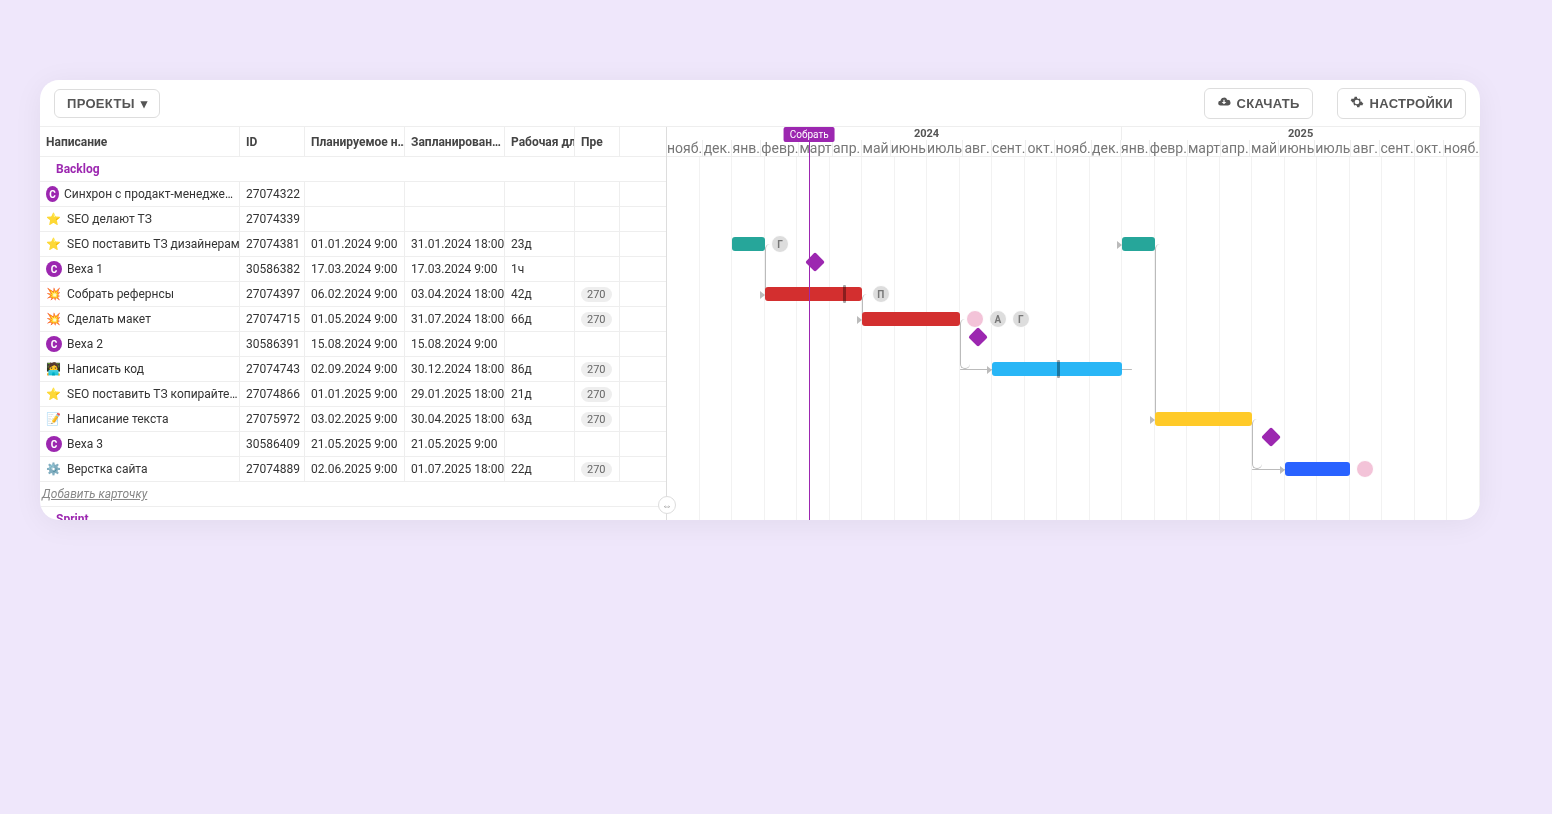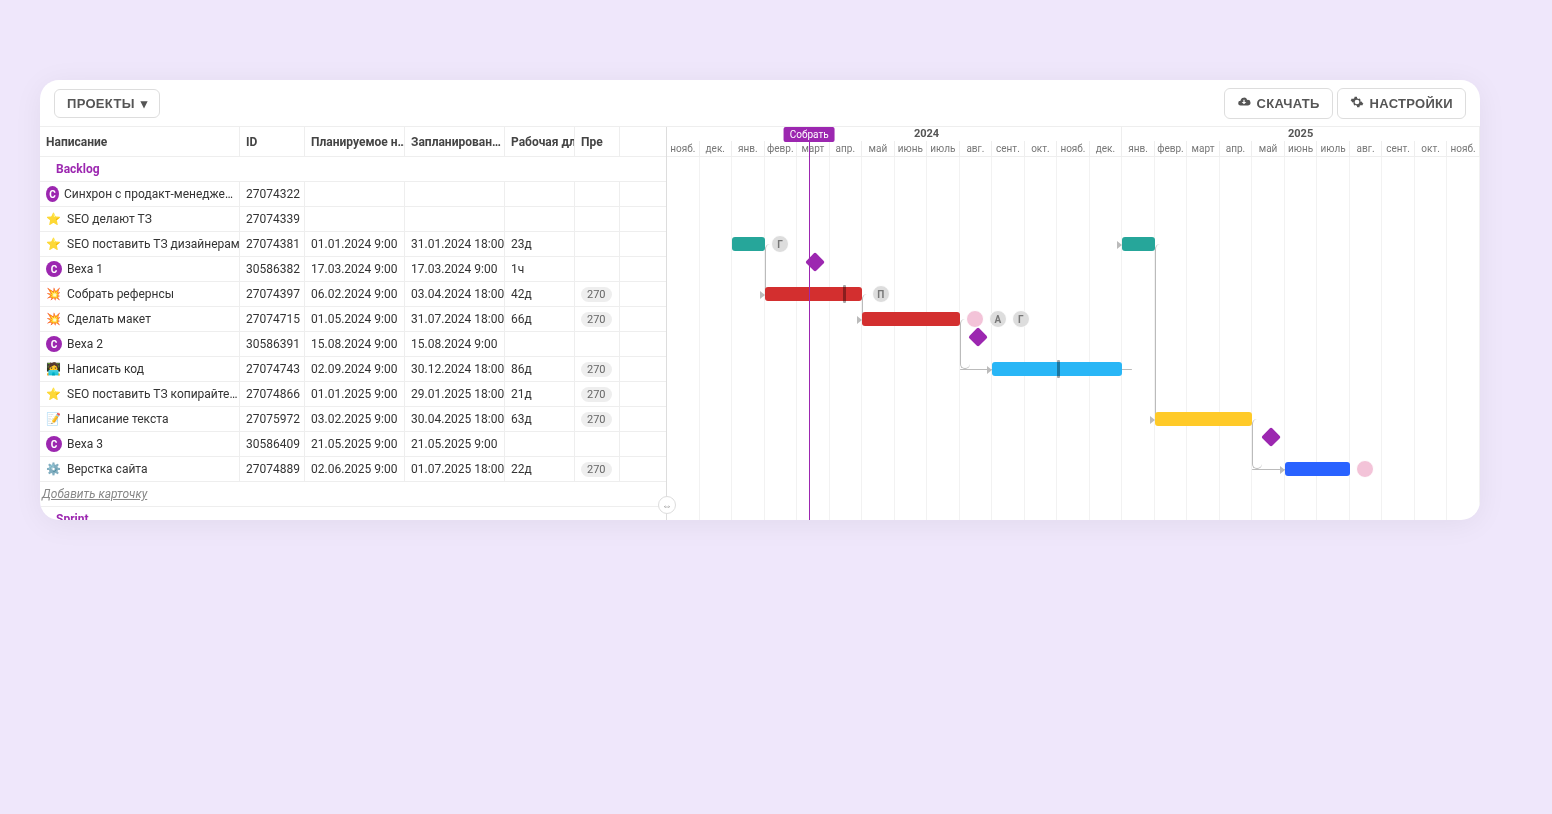--- a/index.html
+++ b/index.html
@@ -35,21 +35,21 @@
     background: #fff;
     border-radius: 6px;
     padding: 6px 12px;
     display: inline-flex;
     align-items: center;
     gap: 6px;
     cursor: pointer;
     letter-spacing: .3px;
   }
   .btn svg { width: 14px; height: 14px; fill: #555; }
-  .toolbar-right { display: flex; gap: 4px; margin-left: 44px; }
+  .toolbar-right { display: flex; gap: 24px; margin-left: 44px; }
 
   .body {
     display: flex;
     flex: 1;
     min-height: 0;
     border-top: 1px solid #eee;
   }
   .left {
     width: 627px;
     flex-shrink: 0;
@@ -141,21 +141,21 @@
     text-align: center;
     font-size: 11px;
     font-weight: 700;
     color: #555;
     border-right: 1px solid #eee;
   }
   .months { display: flex; height: 16px; }
   .month-cell {
     flex: 1;
     text-align: left;
-    font-size: 10px;
+    font-size: 14px;
     color: #777;
     border-right: 1px solid #eee;
     display:flex;align-items:center;justify-content:center;
   }
   .gantt-body {
     position: relative;
     height: calc(100% - 30px);
   }
   .today-line {
     position: absolute;

